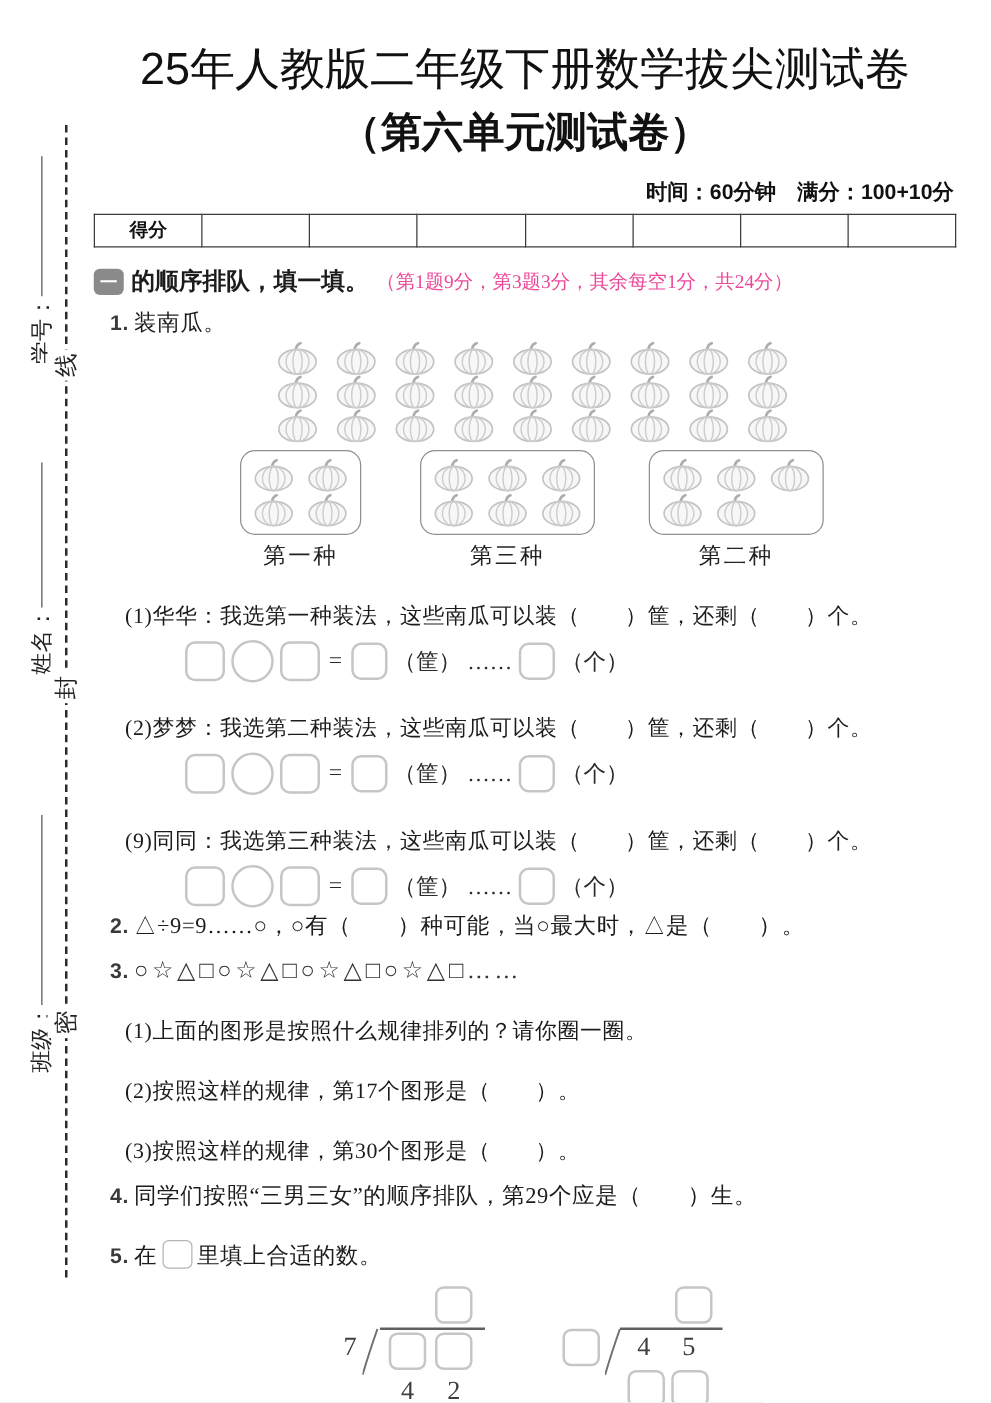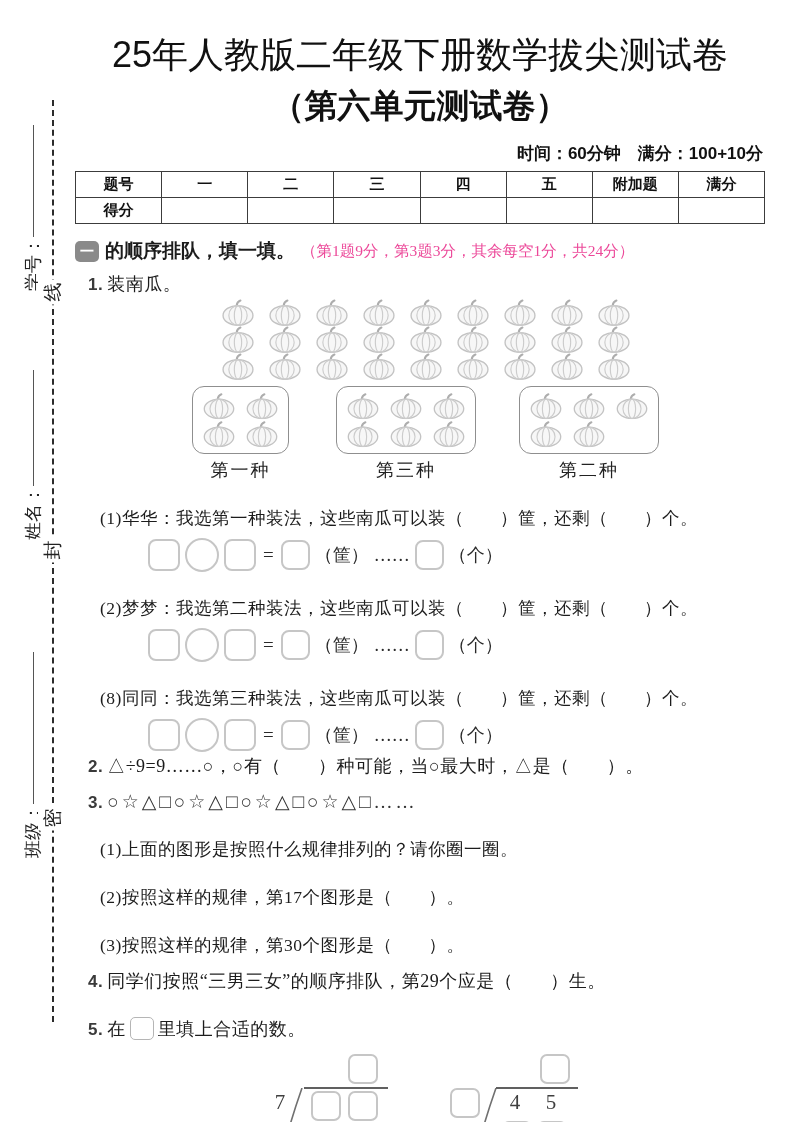--- a/index.html
+++ b/index.html
@@ -116,30 +116,20 @@
       <span class="wline" style="width:152px"></span>
   </div>
 
   <div class="main">
     <h1 class="title">25年人教版二年级下册数学拔尖测试卷</h1>
     <h2 class="subtitle">（第六单元测试卷）</h2>
     <div class="meta">时间：60分钟　满分：100+10分</div>
 
     <table class="score">
       <tbody>
-          <tr>
-        <td>题号</td>
-        <td>一</td>
-        <td>二</td>
-        <td>三</td>
-        <td>四</td>
-        <td>五</td>
-        <td>附加题</td>
-        <td>满分</td>
-      </tr>
       <tr>
         <td>得分</td>
         <td></td>
         <td></td>
         <td></td>
         <td></td>
         <td></td>
         <td></td>
         <td></td>
       </tr>
@@ -340,21 +330,21 @@
       <span class="circ"></span>
       <span class="sq"></span>
       <span class="eqtext eq">=</span>
       <span class="sq ans"></span>
       <span class="eqtext">（筐）</span>
       <span class="eqtext">……</span>
       <span class="sq ans"></span>
       <span class="eqtext">（个）</span>
     </div>
 
-    <div class="part">(8)同同：我选第三种装法，这些南瓜可以装（　　）筐，还剩（　　）个。</div>
+    <div class="part">(9)同同：我选第三种装法，这些南瓜可以装（　　）筐，还剩（　　）个。</div>
     <div class="eqrow">
       <span class="sq"></span>
       <span class="circ"></span>
       <span class="sq"></span>
       <span class="eqtext eq">=</span>
       <span class="sq ans"></span>
       <span class="eqtext">（筐）</span>
       <span class="eqtext">……</span>
       <span class="sq ans"></span>
       <span class="eqtext">（个）</span>

